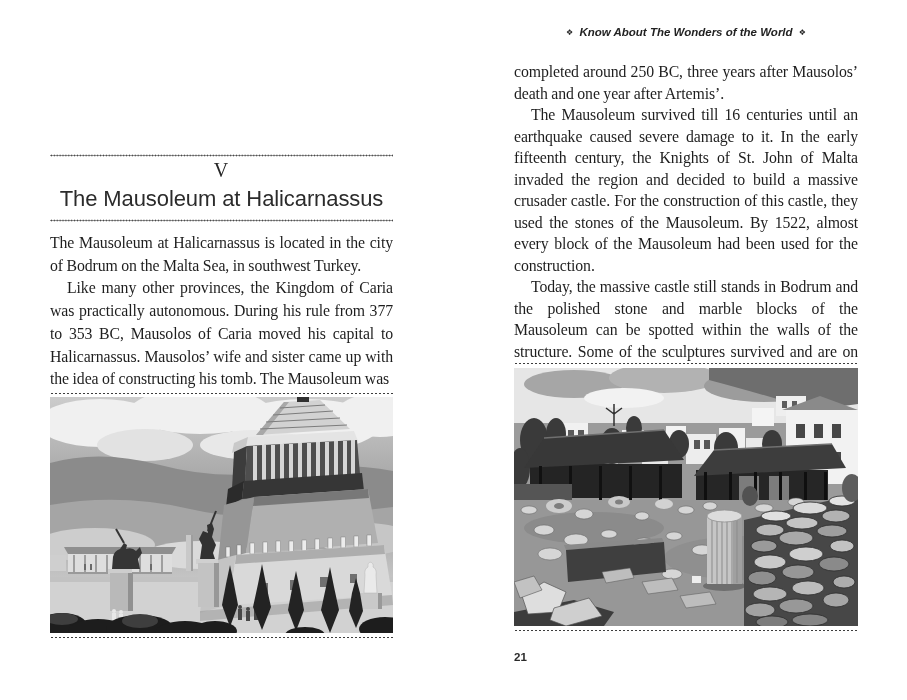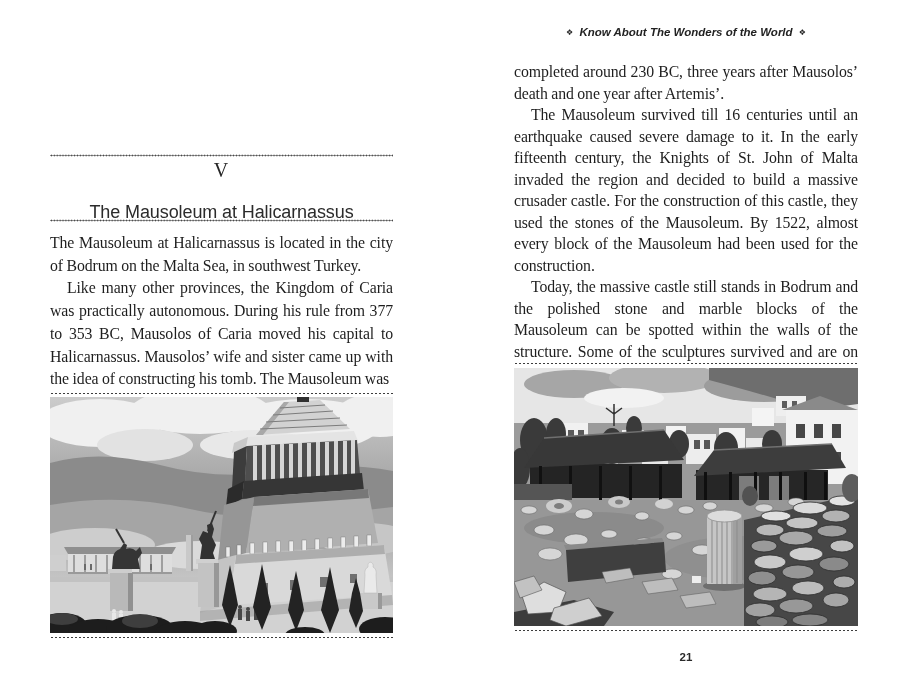--- a/index.html
+++ b/index.html
@@ -11,44 +11,44 @@
 
   .rule{position:absolute;left:0;right:0;height:3px;
         background-image:radial-gradient(circle,#454545 0.9px,transparent 1.05px);
         background-size:2.9px 3px;background-repeat:repeat-x;background-position:0 50%;}
   .rule.coarse{height:3.4px;
         background-image:radial-gradient(circle,#3d3d3d 1.05px,transparent 1.2px);
         background-size:4px 3.4px;}
 
   .chapter-number{position:absolute;top:159px;left:0;right:0;text-align:center;
         font-size:20px;letter-spacing:1px;color:#262626;}
-  .chapter-title{position:absolute;top:186px;left:0;right:0;margin:16px;text-align:center;
+  .chapter-title{position:absolute;top:186px;left:0;right:0;margin:0;text-align:center;
         font-family:"Liberation Sans","DejaVu Sans",sans-serif;font-weight:normal;
-        font-size:18px;color:#2b2b2b;letter-spacing:-0.1px;}
+        font-size:22px;color:#2b2b2b;letter-spacing:-0.1px;}
 
   .running-header{position:absolute;top:26px;left:0;right:0;text-align:center;
         font-family:"Liberation Sans","DejaVu Sans",sans-serif;
         font-style:italic;font-weight:bold;font-size:11.5px;color:#222;}
   .running-header .orn{font-style:normal;font-size:8px;position:relative;top:-1px;padding:0 3px;}
 
   .body-text{position:absolute;left:0;right:0;overflow:hidden;
         font-size:15.8px;text-align:justify;word-spacing:-0.3px;letter-spacing:-0.1px;}
   .body-text p{margin:0;}
   .body-text p + p{text-indent:17px;font-family:Liberation Serif, serif;}
   .page-left  .body-text{top:232px;height:160px;line-height:22.7px;}
   .page-right .body-text{top:61px;height:302px;line-height:21.5px;}
 
   figure{margin:0;}
   .plate svg{display:block;}
   .page-left  .plate-rule-top{top:392px;} .page-left  .plate-rule-bot{top:636px;}
   .page-left  .plate-img{position:absolute;top:397px;left:0;}
   .page-right .plate-rule-top{top:362px;} .page-right .plate-rule-bot{top:629px;}
   .page-right .plate-img{position:absolute;top:368px;left:0;}
 
-  .page-number{position:absolute;top:651px;left:0;right:0;text-align:center;
+  .page-number{position:absolute;top:651px;left:0;right:0;text-align:left;
         font-family:"Liberation Sans","DejaVu Sans",sans-serif;font-size:11.5px;
         font-weight:bold;color:#2a2a2a;}
 </style>
 </head>
 <body>
 
 <div class="spread">
 
   <section class="page page-left">
     <div class="rule" style="top:154px"></div>
@@ -231,21 +231,21 @@
   </section>
 
   <section class="page page-right">
     <header class="running-header">
       <span class="orn">❖</span>
       <span>Know About The Wonders of the World</span>
       <span class="orn">❖</span>
     </header>
 
     <div class="body-text">
-        <p>completed around 230 BC, three years after Mausolos’ death and one year after Artemis’.</p>
+        <p>completed around 250 BC, three years after Mausolos’ death and one year after Artemis’.</p>
         <p>The Mausoleum survived till 16 centuries until an earthquake caused severe damage to it. In the early fifteenth century, the Knights of St. John of Malta invaded the region and decided to build a massive crusader castle. For the construction of this castle, they used the stones of the Mausoleum. By 1522, almost every block of the Mausoleum had been used for the construction.</p>
         <p>Today, the massive castle still stands in Bodrum and the polished stone and marble blocks of the Mausoleum can be spotted within the walls of the structure. Some of the sculptures survived and are on display at the British Museum in London. At the site of the Mausoleum,</p>
       </div>
 
     <figure class="plate">
       <div class="rule coarse plate-rule-top"></div>
       <svg class="plate-img" width="344" height="258" viewBox="0 0 344 258" role="img" aria-label="Black-and-white photograph of the Mausoleum ruins site in Bodrum: scattered stones, a standing fluted column drum, protective shelters, stone wall and white hillside houses">
         <rect width="344" height="258" fill="#e6e6e6"></rect>
         <g fill="#a6a6a6">
           <ellipse cx="60" cy="16" rx="50" ry="14"></ellipse>

